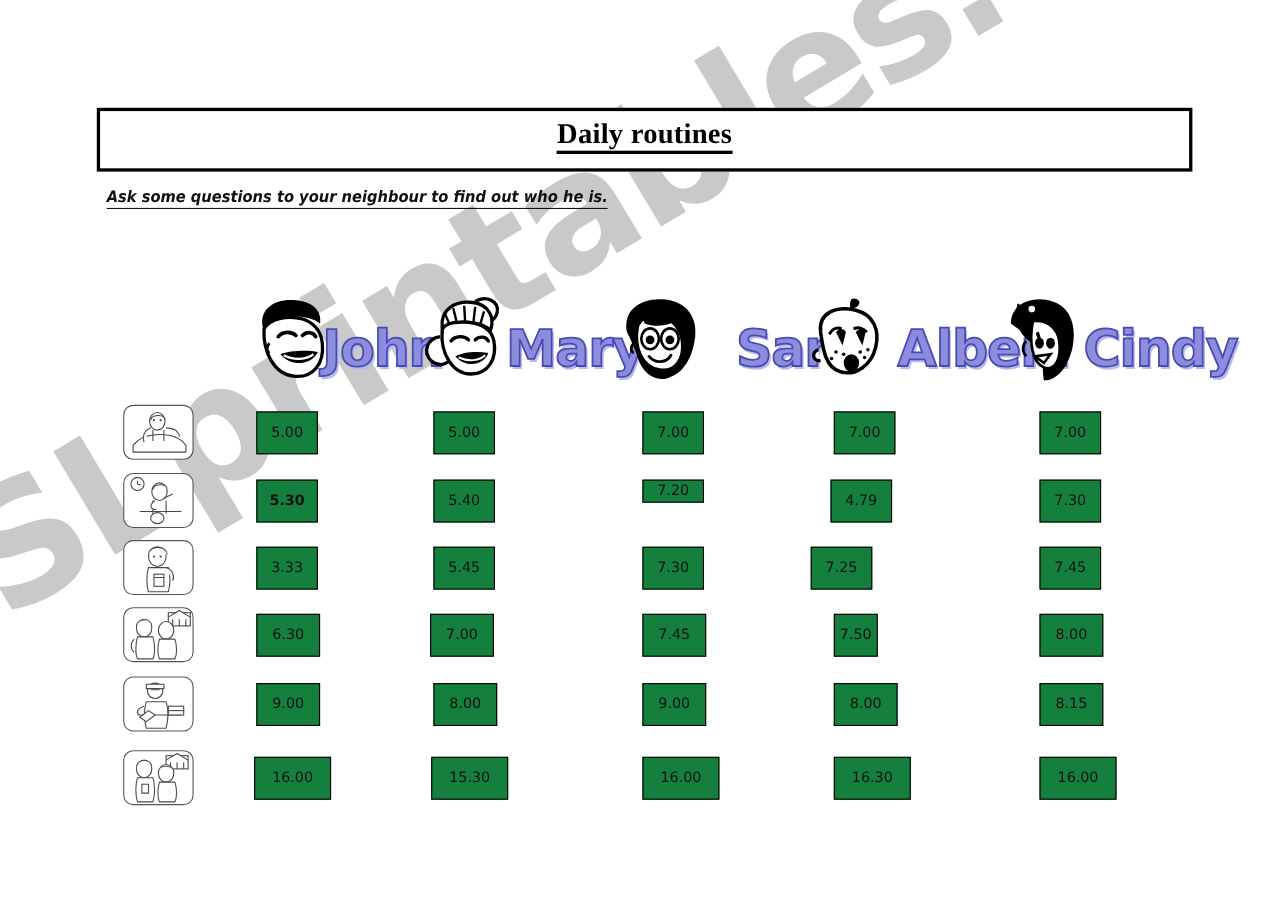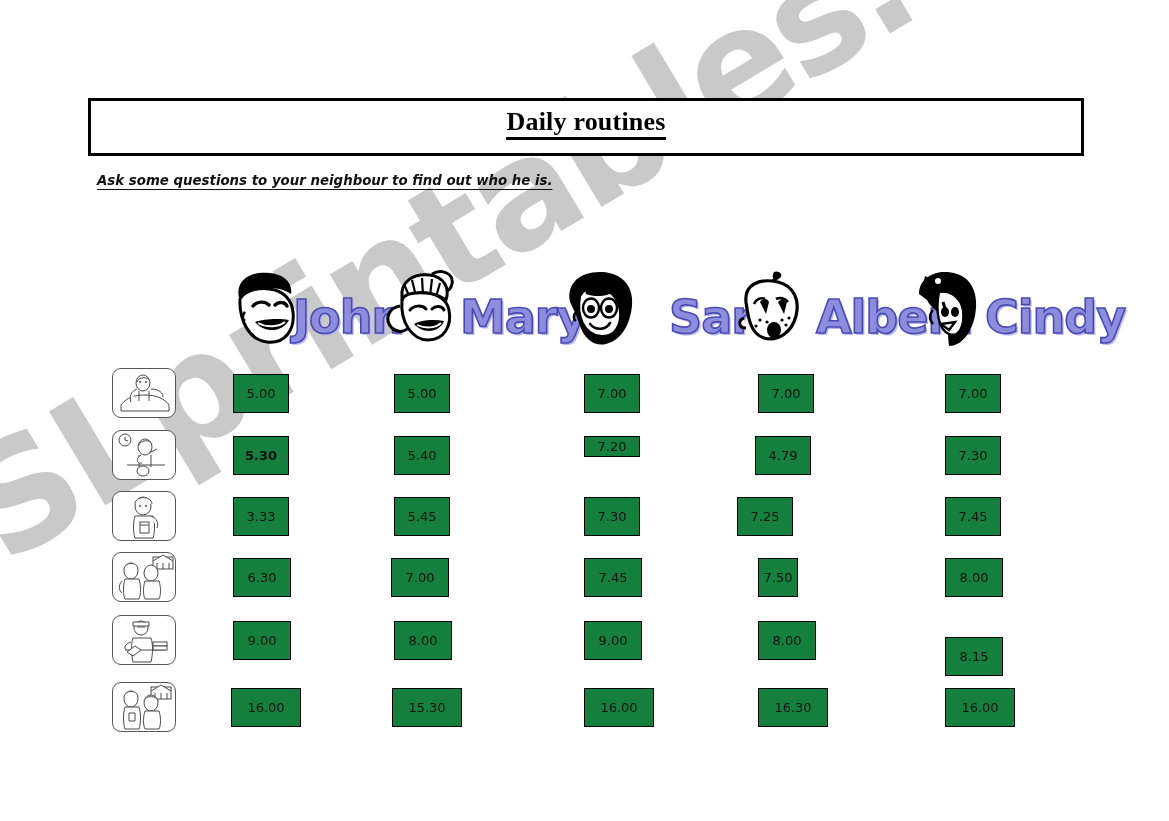--- a/index.html
+++ b/index.html
@@ -320,21 +320,21 @@
           <path d="M12 34 L52 34" stroke="#4a4a4a" stroke-width="1"></path>
           <rect x="40" y="26" width="14" height="4" stroke="#4a4a4a" stroke-width="1" fill="#fff"></rect>
           <rect x="40" y="30" width="14" height="4" stroke="#4a4a4a" stroke-width="1" fill="#fff"></rect>
           <path d="M18 26 C12 28 10 32 14 34" stroke="#4a4a4a" stroke-width="1" fill="#fff"></path>
           <path d="M14 36 L22 30 L28 34 L20 40 Z" stroke="#4a4a4a" stroke-width="1" fill="#fff"></path>
         </svg></div>
       <div class="time-cell" style="left: 233px; top: 621px; width: 58px; height: 39px;">9.00</div>
       <div class="time-cell" style="left: 394px; top: 621px; width: 58px; height: 39px;">8.00</div>
       <div class="time-cell" style="left: 584px; top: 621px; width: 58px; height: 39px;">9.00</div>
       <div class="time-cell" style="left: 758px; top: 621px; width: 58px; height: 39px;">8.00</div>
-      <div class="time-cell" style="left: 945px; top: 621px; width: 58px; height: 39px; margin-top: 16px;">8.15</div>
+      <div class="time-cell" style="left: 945px; top: 621px; width: 58px; height: 39px;">8.15</div>
       <div class="row-icon" style="left: 112px; top: 682px;"><svg xmlns="http://www.w3.org/2000/svg" width="64" height="50" viewBox="0 0 64 50">
           <rect x="38" y="4" width="20" height="12" stroke="#4a4a4a" stroke-width="1" fill="#fff"></rect>
           <path d="M38 8 L48 2 L58 8" stroke="#4a4a4a" stroke-width="1" fill="#fff"></path>
           <path d="M42 10 L42 16 M48 10 L48 16 M54 10 L54 16" stroke="#4a4a4a" stroke-width="1"></path>
           <ellipse cx="18" cy="16" rx="7" ry="8" stroke="#4a4a4a" stroke-width="1" fill="#fff"></ellipse>
           <path d="M11 14 C12 7 24 6 25 14" stroke="#4a4a4a" stroke-width="1" fill="#fff"></path>
           <path d="M12 24 C10 30 10 40 12 46 L26 46 C28 40 28 30 26 24 Z" stroke="#4a4a4a" stroke-width="1" fill="#fff"></path>
           <path d="M16 30 L22 30 L22 38 L16 38 Z" stroke="#4a4a4a" stroke-width="1" fill="#fff"></path>
           <ellipse cx="38" cy="20" rx="7" ry="8" stroke="#4a4a4a" stroke-width="1" fill="#fff"></ellipse>
           <path d="M31 18 C32 12 45 12 45 19" stroke="#4a4a4a" stroke-width="1" fill="#fff"></path>

